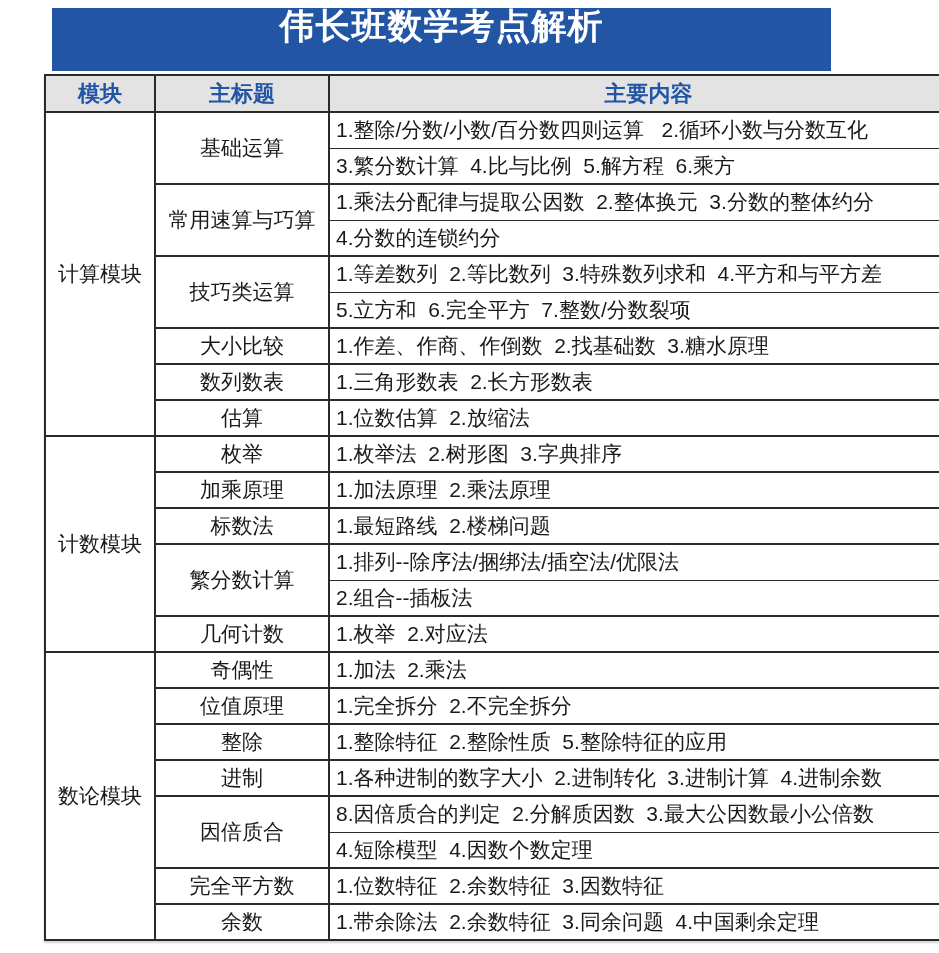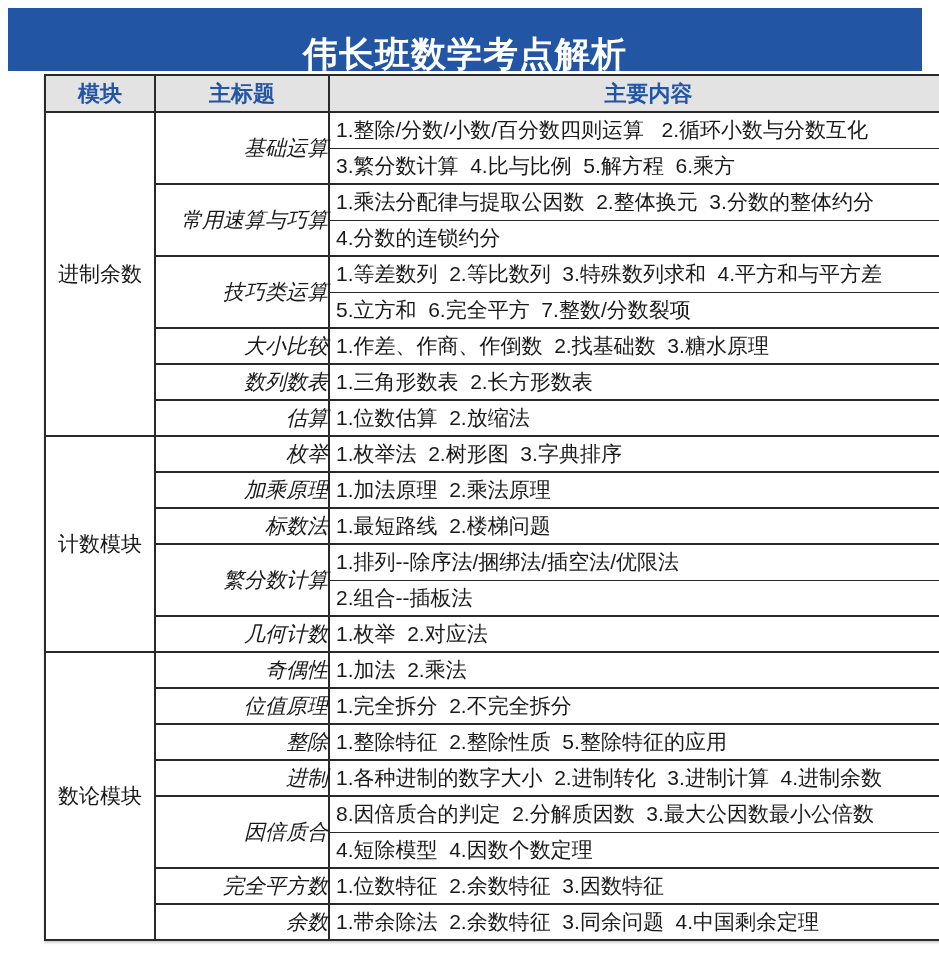--- a/index.html
+++ b/index.html
@@ -11,23 +11,24 @@
   }
   *{box-sizing:border-box;}
   html,body{margin:0;padding:0;}
   body{
     width:939px;height:953px;background:#ffffff;
     font-family:"Liberation Sans","DejaVu Sans",sans-serif;
     overflow:hidden;
   }
   .page{padding:8px;}
   .title-bar{
-    width:914px;height:63px;background:var(--accent);
-    display:flex;align-items:flex-end;justify-content:center;
+    width:779px;height:63px;background:var(--accent);
+    display:flex;align-items:flex-start;justify-content:center;
     margin-bottom:3px;
+    margin-left:44px;
   }
   .title-bar .title{
     color:#ffffff;font-size:35px;font-weight:bold;letter-spacing:1px;
     line-height:1;
   }
   table{
     width:923px;border-collapse:collapse;table-layout:fixed;
     border:2px solid var(--border-col);
     box-shadow:0 2px 2px rgba(0,0,0,0.18);
     margin-left:36px;
@@ -43,21 +44,21 @@
   }
   td{
     font-size:21px;color:var(--body-text);height:36px;
     border:1px solid var(--border-col);
     border-left-width:2px;border-right-width:2px;
     padding:0;vertical-align:middle;
     line-height:1.15;
   }
   tr.topic-start td{border-top-width:2px;}
   td.module-cell{text-align:center;}
-  td.topic-cell{text-align:right;font-style:italic;}
+  td.topic-cell{text-align:center;}
   td.content-cell{
     text-align:left;padding:2px 6px;
     white-space:pre-wrap;
   }
 </style>
 </head>
 <body>
 
 <div class="page">
   <div class="title-bar">
@@ -71,21 +72,21 @@
     </colgroup>
     <thead>
       <tr>
         <th>模块</th>
         <th>主标题</th>
         <th>主要内容</th>
       </tr>
     </thead>
     <tbody>
         <tr class="topic-start">
-          <td class="module-cell" rowspan="9">进制余数</td>
+          <td class="module-cell" rowspan="9">计算模块</td>
           <td class="topic-cell" rowspan="2">基础运算</td>
           <td class="content-cell">1.整除/分数/小数/百分数四则运算   2.循环小数与分数互化</td>
         </tr>
         <tr>
           <td class="content-cell">3.繁分数计算  4.比与比例  5.解方程  6.乘方</td>
         </tr>
         <tr class="topic-start">
           <td class="topic-cell" rowspan="2">常用速算与巧算</td>
           <td class="content-cell">1.乘法分配律与提取公因数  2.整体换元  3.分数的整体约分</td>
         </tr>

